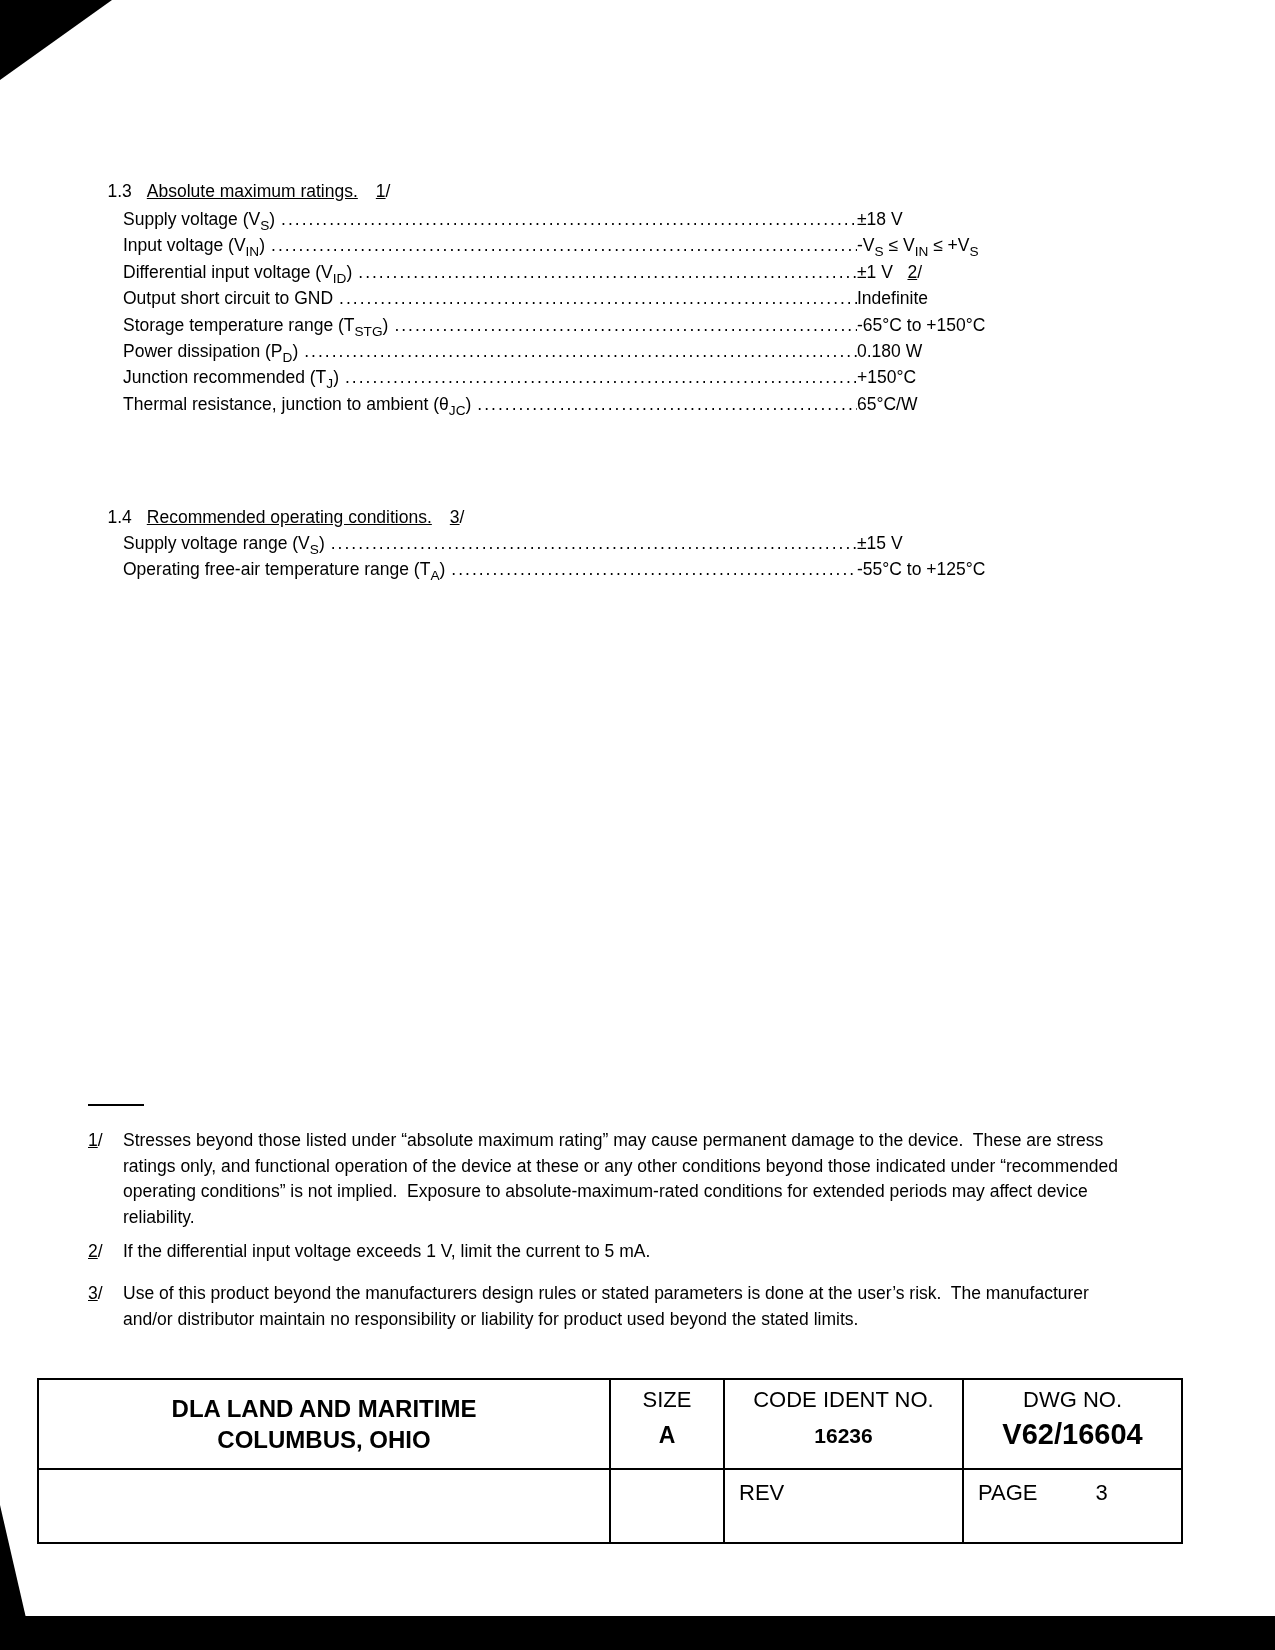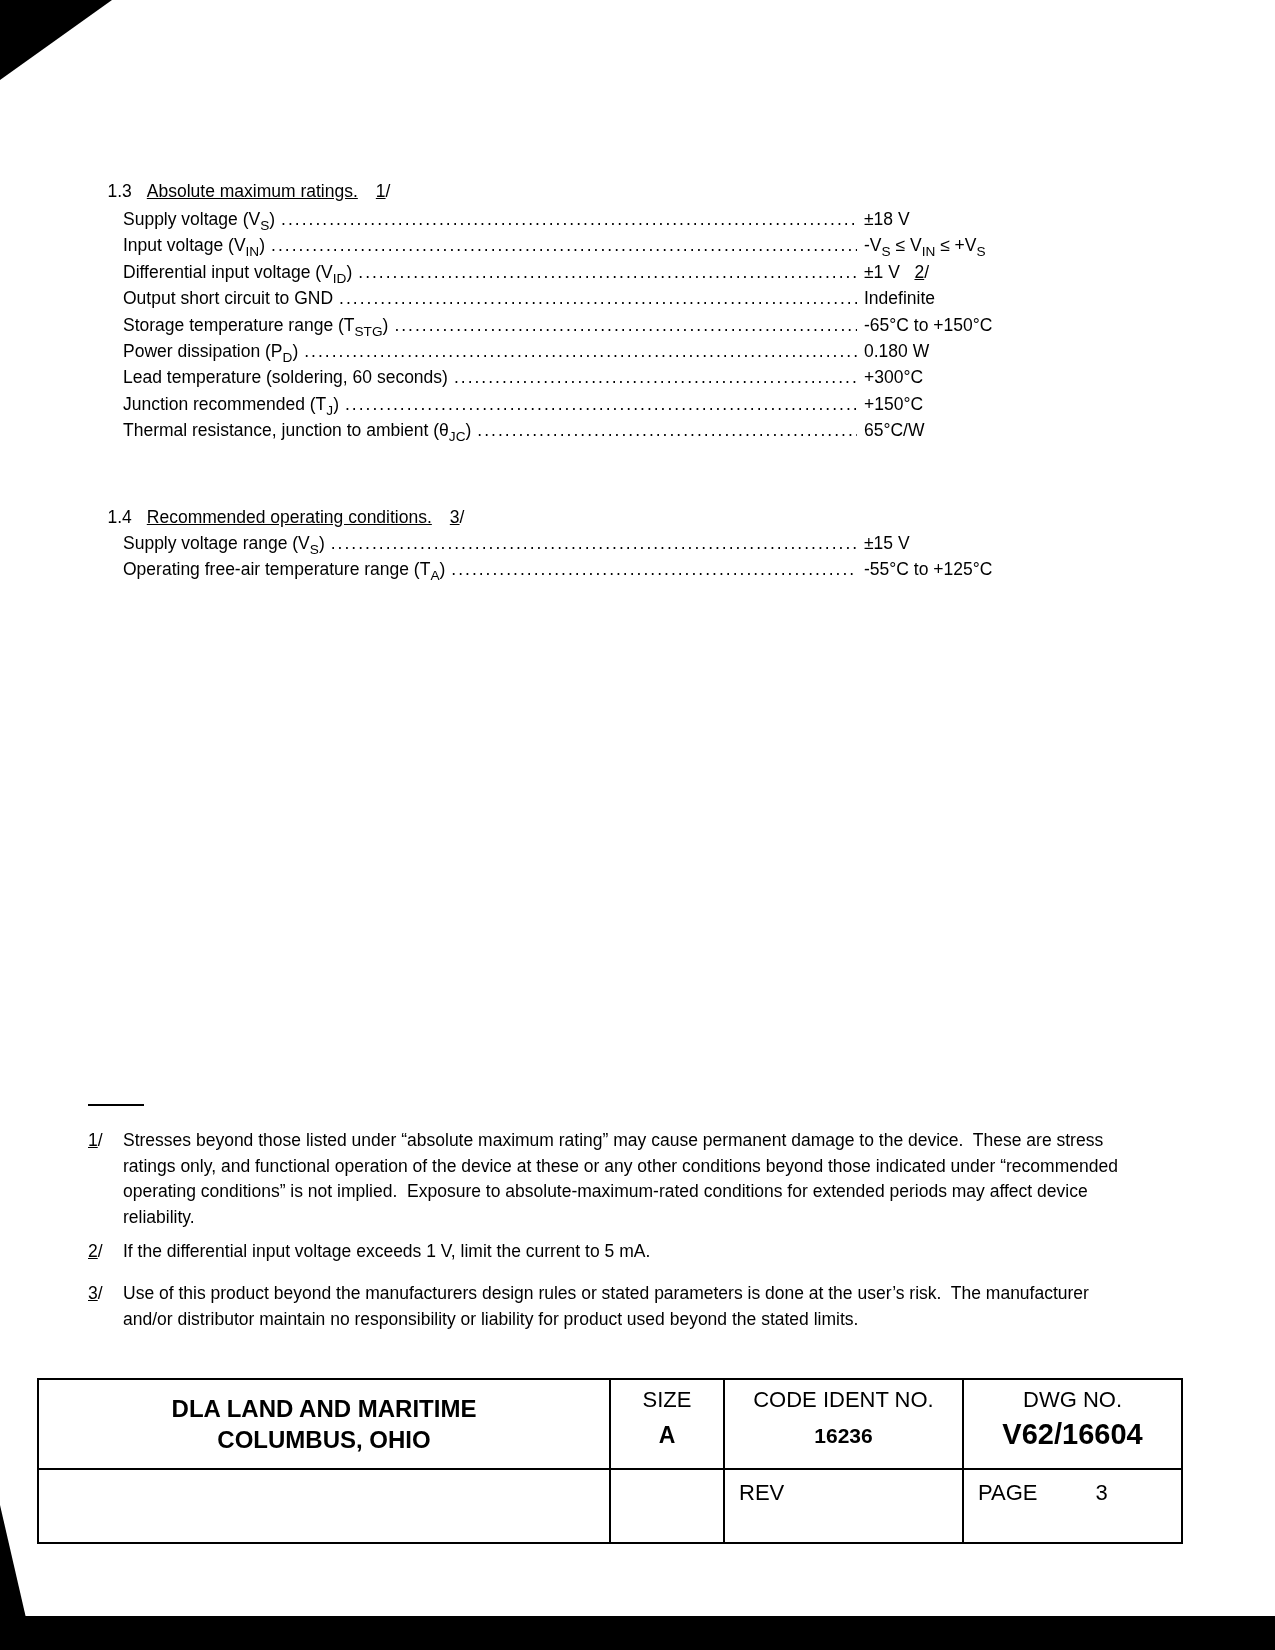--- a/index.html
+++ b/index.html
@@ -22,21 +22,21 @@
   #list1 { top:206px; }
   #list2 { top:530px; }
   .rating-row { display:flex; align-items:center; font-size:17.5px; line-height:26.4px; white-space:pre; }
   .leader { display:flex; align-items:baseline; width:734px; flex:0 0 734px; }
   .rlabel { white-space:pre; }
   .dots { flex:1 1 auto; overflow:hidden; white-space:nowrap; margin-left:6px; }
   .dots::before {
     content:"..........................................................................................................................................................................................................................";
     letter-spacing:2px;
   }
-  .rvalue { margin-left:7px; white-space:pre; }
+  .rvalue { white-space:pre; }
   sub { font-size:0.78em; line-height:0; }
 
   
   .fn-rule { position:absolute; left:88px; top:1104px; width:56px; border-top:2px solid #000; }
   .footnotes { position:absolute; left:88px; top:1128px; width:1052px; }
   .footnote { display:flex; font-size:17.5px; line-height:25.6px; }
   .footnote + .footnote { margin-top:9px; }
   #fn3 { margin-top:16px; }
   .fn-marker { flex:0 0 35px; width:35px; }
   .fn-text { flex:1; white-space:pre-wrap; }
@@ -76,21 +76,20 @@
     <span class="sec-num">1.3</span><span class="sec-title">Absolute maximum ratings.</span><span class="fn-ref"><span class="u">1</span><span>/</span></span>
   </div>
 
   <div class="ratings" id="list1">
       <div class="rating-row"><span class="leader"><span class="rlabel"><span>Supply voltage (V</span><sub>S</sub><span>)</span></span><span class="dots"></span></span><span class="rvalue"><span>±18 V</span></span></div>
       <div class="rating-row"><span class="leader"><span class="rlabel"><span>Input voltage (V</span><sub>IN</sub><span>)</span></span><span class="dots"></span></span><span class="rvalue"><span>-V</span><sub>S</sub><span> ≤ V</span><sub>IN</sub><span> ≤ +V</span><sub>S</sub></span></div>
       <div class="rating-row"><span class="leader"><span class="rlabel"><span>Differential input voltage (V</span><sub>ID</sub><span>)</span></span><span class="dots"></span></span><span class="rvalue"><span>±1 V   </span><span class="u">2</span><span>/</span></span></div>
       <div class="rating-row"><span class="leader"><span class="rlabel"><span>Output short circuit to GND</span></span><span class="dots"></span></span><span class="rvalue"><span>Indefinite</span></span></div>
       <div class="rating-row"><span class="leader"><span class="rlabel"><span>Storage temperature range (T</span><sub>STG</sub><span>)</span></span><span class="dots"></span></span><span class="rvalue"><span>-65°C to +150°C</span></span></div>
       <div class="rating-row"><span class="leader"><span class="rlabel"><span>Power dissipation (P</span><sub>D</sub><span>)</span></span><span class="dots"></span></span><span class="rvalue"><span>0.180 W</span></span></div>
-      <div class="rating-row"><span class="leader"><span class="rlabel"><span>Lead temperature (soldering, 60 seconds)</span></span><span class="dots"></span></span><span class="rvalue"><span>+300°C</span></span></div>
       <div class="rating-row"><span class="leader"><span class="rlabel"><span>Junction recommended (T</span><sub>J</sub><span>)</span></span><span class="dots"></span></span><span class="rvalue"><span>+150°C</span></span></div>
       <div class="rating-row"><span class="leader"><span class="rlabel"><span>Thermal resistance, junction to ambient (θ</span><sub>JC</sub><span>)</span></span><span class="dots"></span></span><span class="rvalue"><span>65°C/W</span></span></div>
     </div>
 
   <div class="section-heading" id="sec2">
     <span class="sec-num">1.4</span><span class="sec-title">Recommended operating conditions.</span><span class="fn-ref"><span class="u">3</span><span>/</span></span>
   </div>
 
   <div class="ratings" id="list2">
       <div class="rating-row"><span class="leader"><span class="rlabel"><span>Supply voltage range (V</span><sub>S</sub><span>)</span></span><span class="dots"></span></span><span class="rvalue"><span>±15 V</span></span></div>

